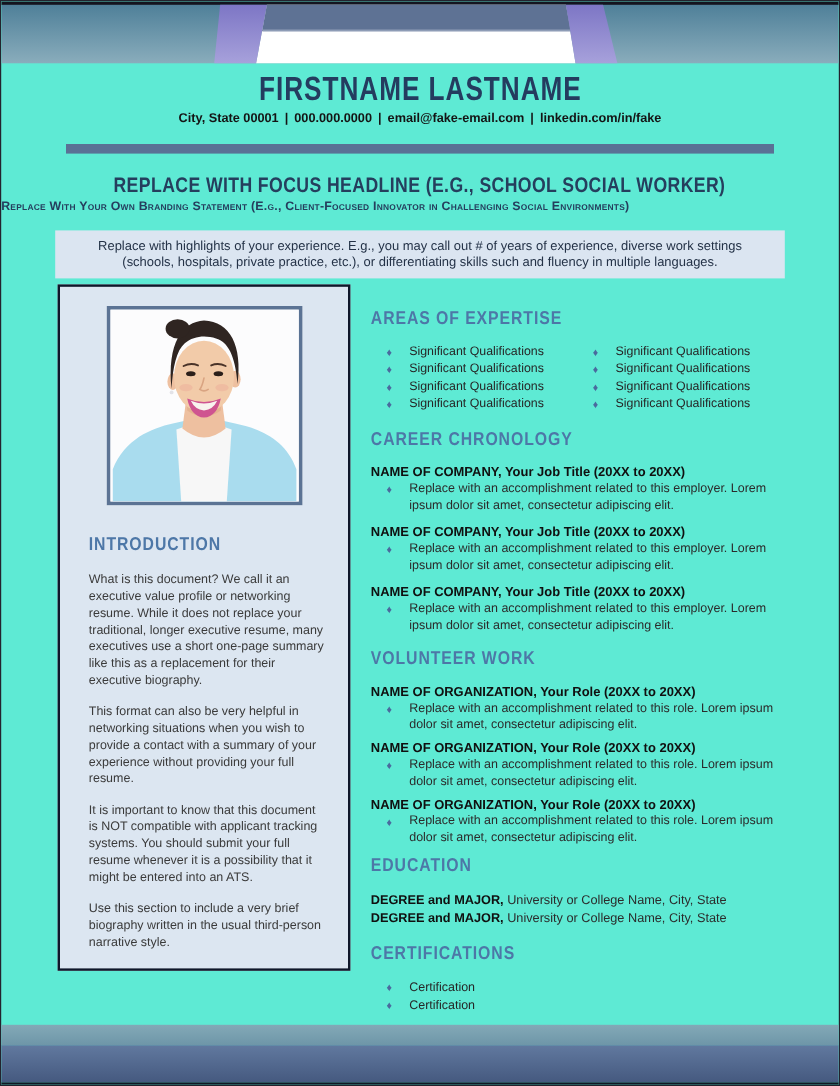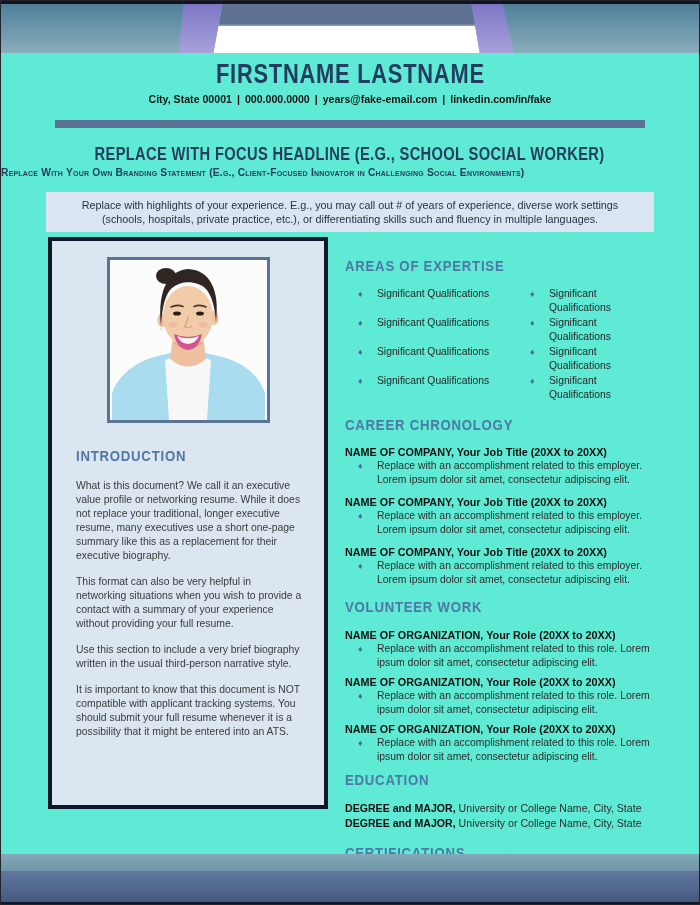--- a/index.html
+++ b/index.html
@@ -39,22 +39,22 @@
     letter-spacing:0.2px; line-height:13px; white-space:nowrap;
   }
   .highlights {
     margin:13px 45px 0; background:#dbe5f1;
     padding:6px 16px; text-align:center;
     font-size:10.8px; line-height:14px; color:#243247;
   }
   
   .columns { display:flex; margin:5px 44px 0 47px; gap:17px; align-items:flex-start; }
   .sidebar {
-    width:280px; height:572px; box-sizing:border-box; flex:none;
-    background:#dce6f1; border:4px solid #0f172a;
+    width:244px; height:572px; box-sizing:border-box; flex:none;
+    background:#dce6f1; border:2px solid #0f172a;
   }
   .photo-frame {
     width:163px; height:166px; margin:16px auto 0;
     background:#fdfdfd; border:3px solid #5b7394; box-sizing:border-box;
   }
   .photo-frame svg { display:block; }
   .side-heading { margin:24px 0 0 24px; }
   .sidebar p { margin:12px 20px 0 24px; font-size:10.4px; line-height:14px; color:#3a3a3a; }
   .sidebar p.first { margin-top:15px; }
   
@@ -112,21 +112,21 @@
     <polygon points="222,3 472,3 480,52 213,52" fill="#ffffff"></polygon>
     <polygon points="222,3 472,3 476,25 218,25" fill="#5e7294"></polygon>
     <line x1="218.5" y1="24.3" x2="475.5" y2="24.3" stroke="#8e9cb6" stroke-width="1.4"></line>
     <polygon points="183,3 222,3 213,52 178,52" fill="url(#purpleGrad)"></polygon>
     <polygon points="472,3 503,3 515,52 480,52" fill="url(#purpleGrad)"></polygon>
   </svg>
 
   <h1 class="name"><span class="cond">FIRSTNAME LASTNAME</span></h1>
 
   <div class="contact">
-    <span>City, State 00001</span><span class="sep">|</span><span>000.000.0000</span><span class="sep">|</span><span>years@fake-email.com</span><span class="sep">|</span><span>linkedin.com/in/fake</span>
+    <span>City, State 00001</span><span class="sep">|</span><span>000.000.0000</span><span class="sep">|</span><span>email@fake-email.com</span><span class="sep">|</span><span>linkedin.com/in/fake</span>
   </div>
 
   <div class="divider-bar"></div>
 
   <div class="headline"><span class="cond2">REPLACE WITH FOCUS HEADLINE (E.G., SCHOOL SOCIAL WORKER)</span></div>
   <div class="branding">Replace With Your Own Branding Statement (E.g., Client-Focused Innovator in Challenging Social Environments)</div>
   <div class="highlights">Replace with highlights of your experience. E.g., you may call out # of years of experience, diverse work settings (schools, hospitals, private practice, etc.), or differentiating skills such and fluency in multiple languages.</div>
 
   <div class="columns">
 
@@ -164,22 +164,22 @@
 
           <path d="M 64 74 Q 78 80 92 74 Q 89 89 78 90 Q 67 89 64 74 Z" fill="#cf5490"></path>
           <path d="M 67 76 Q 78 80.5 89 76 Q 85.5 83.5 78 84 Q 70.5 83.5 67 76 Z" fill="#f8f3ee"></path>
         </svg>
       </div>
 
       <h2 class="section-heading side-heading"><span class="hcond">INTRODUCTION</span></h2>
 
       <p class="first">What is this document? We call it an executive value profile or networking resume. While it does not replace your traditional, longer executive resume, many executives use a short one-page summary like this as a replacement for their executive biography.</p>
       <p>This format can also be very helpful in networking situations when you wish to provide a contact with a summary of your experience without providing your full resume.</p>
+      <p>It is important to know that this document is NOT compatible with applicant tracking systems. You should submit your full resume whenever it is a possibility that it might be entered into an ATS.</p>
       <p>Use this section to include a very brief biography written in the usual third-person narrative style.</p>
-      <p>It is important to know that this document is NOT compatible with applicant tracking systems. You should submit your full resume whenever it is a possibility that it might be entered into an ATS.</p>
     </aside>
 
     <main class="main">
 
       <h2 class="section-heading"><span class="hcond">AREAS OF EXPERTISE</span></h2>
       <div class="expertise-grid">
         <div class="b-row exp-item">
             <span class="bullet">♦</span>
             <span>Significant Qualifications</span>
           </div>

